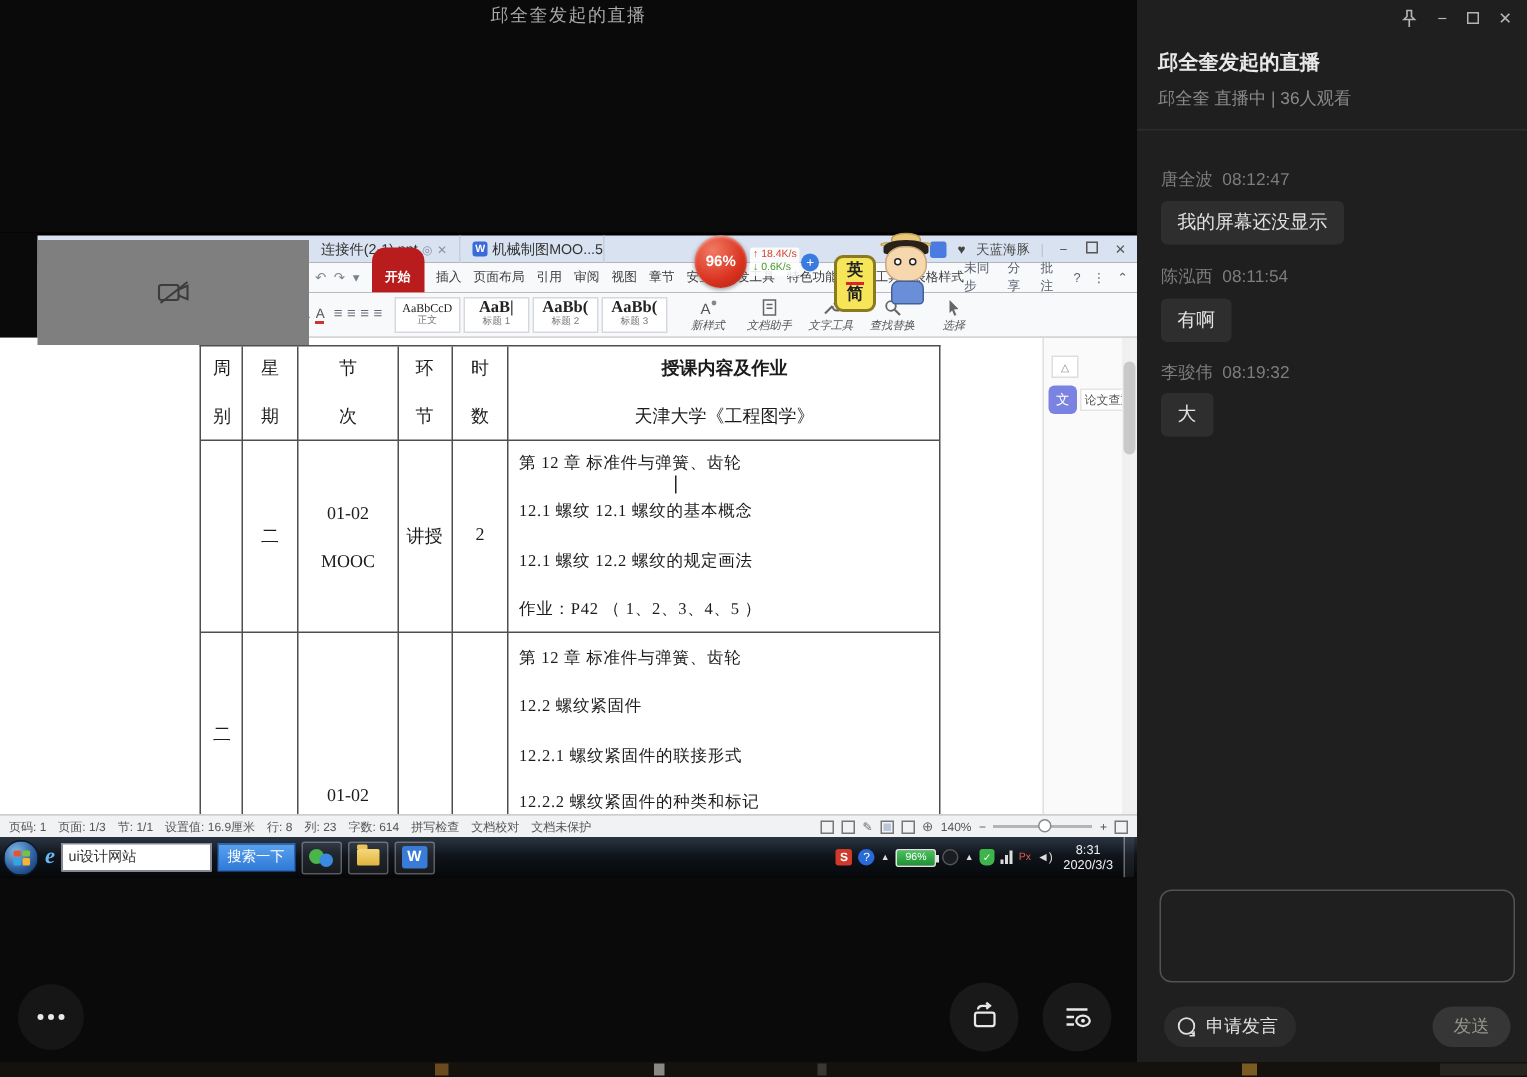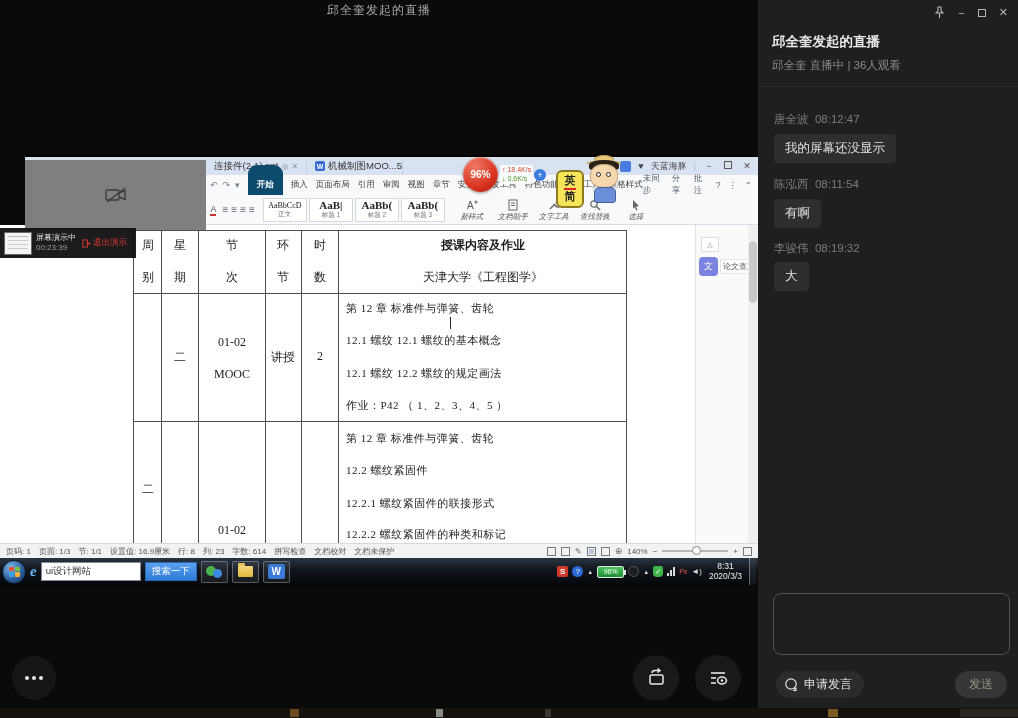--- a/index.html
+++ b/index.html
@@ -25,21 +25,21 @@
   .titlebar-right { margin-left:auto; display:flex; align-items:center; gap:7px; padding-right:5px; font-size:9px; color:#4a4a4a; }
   .mini-blue { width:11px; height:11px; background:#4a7be0; border-radius:2px; }
   .winbtn { width:12px; text-align:center; color:#555; font-size:9px; }
   .maxbox { width:8px; height:8px; border:1px solid #555; display:inline-block; }
 
   .ribbonrow { position:absolute; left:0; top:20px; width:758px; height:20px; background:#f7f9fb;
     display:flex; align-items:center; font-size:8.5px; color:#3c3c3c; }
   .quick { display:flex; gap:5px; margin-left:210px; color:#7a8290; font-size:9px; }
   .menu { display:flex; gap:8px; margin-left:8px; align-items:center; white-space:nowrap; }
   .menu span { cursor:default; }
-  .menu .pill { background:#0c4a6e; color:#fff; border-radius:9px; padding:14px 9px; font-weight:bold; }
+  .menu .pill { background:#b91c1c; color:#fff; border-radius:9px; padding:14px 9px; font-weight:bold; }
   .ribbon-right { margin-left:auto; display:flex; gap:8px; align-items:center; padding-right:6px; color:#5a6270; }
 
   .toolbar { position:absolute; left:0; top:40px; width:758px; height:30px; background:#f7f9fb;
     border-bottom:1px solid #d9dde3; display:flex; align-items:center; font-size:8.5px; color:#444; }
   .tb-left { display:flex; align-items:center; gap:4px; margin-left:118px; }
   .sizebox { background:#fff; border:1px solid #c9cdd4; width:38px; height:16px; display:flex; align-items:center;
     justify-content:space-between; padding:0 3px; font-size:8.5px; }
   .tgl { color:#555; font-size:9px; }
   .aln { display:flex; gap:3px; margin-left:6px; color:#667; font-size:10px; }
   .gallery { display:flex; gap:2px; margin-left:8px; }
@@ -487,34 +487,20 @@
       </div>
       <div class="sc-brim"></div>
       <div class="sc-hat"></div>
       <div class="sc-hair"></div>
       <div class="sc-head"></div>
       <span class="sc-eye" style="left:40px;"></span>
       <span class="sc-eye" style="left:50px;"></span>
       <div class="sc-body"></div>
     </div>
 
-    <div class="share-pill">
-      <div class="thumb"></div>
-      <div class="share-txt">
-        <div>屏幕演示中</div>
-        <div class="tm">00:23:39</div>
-      </div>
-      <div class="exit-btn">
-        <svg width="9" height="9" viewBox="0 0 10 10">
-          <rect x="1" y="1" width="5" height="8" fill="none" stroke="#e23a36"></rect>
-          <path d="M5 5 H9 M7.5 3.5 L9 5 L7.5 6.5" fill="none" stroke="#e23a36"></path>
-        </svg>
-        <span>退出演示</span>
-      </div>
-    </div>
   </div>
 
   <div class="more-btn">
       <i></i>
       <i></i>
       <i></i>
     </div>
   <div class="ctl-btn" style="left:633px;">
     <svg width="26" height="26" viewBox="0 0 26 26">
       <rect x="7" y="10" width="13" height="9" rx="1.5" fill="none" stroke="#e8e8e8" stroke-width="1.5"></rect>

